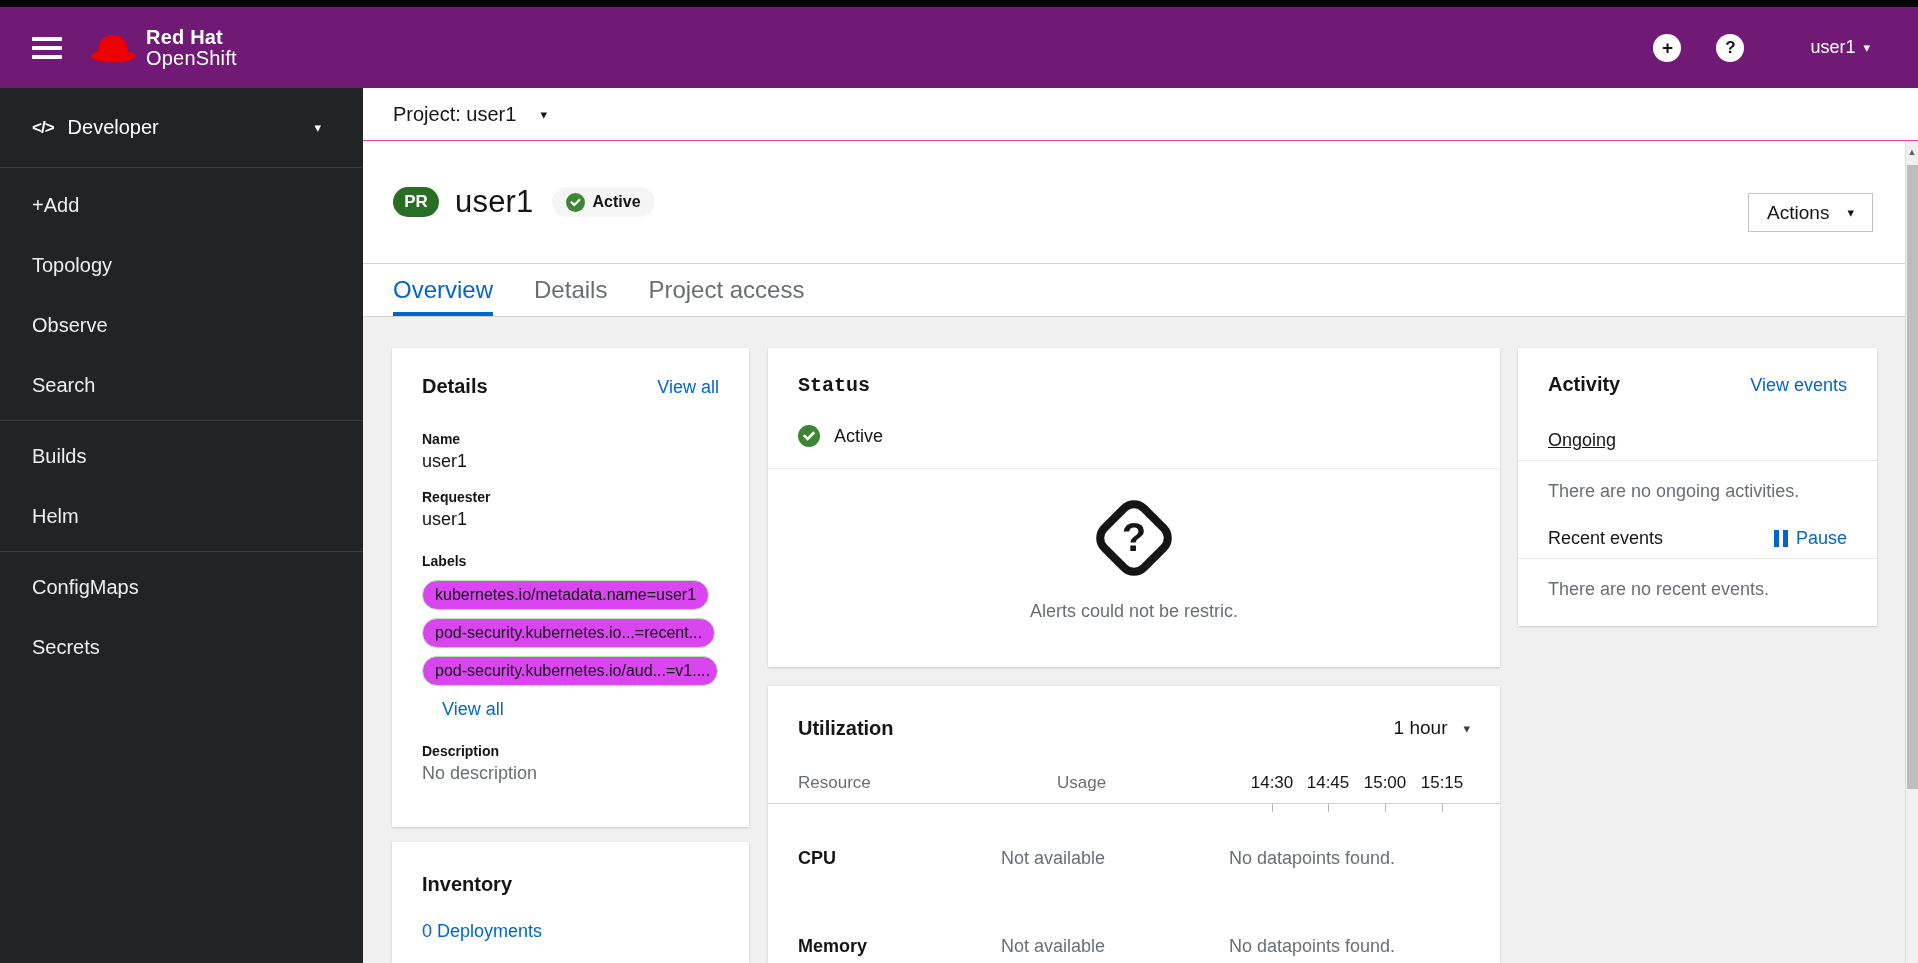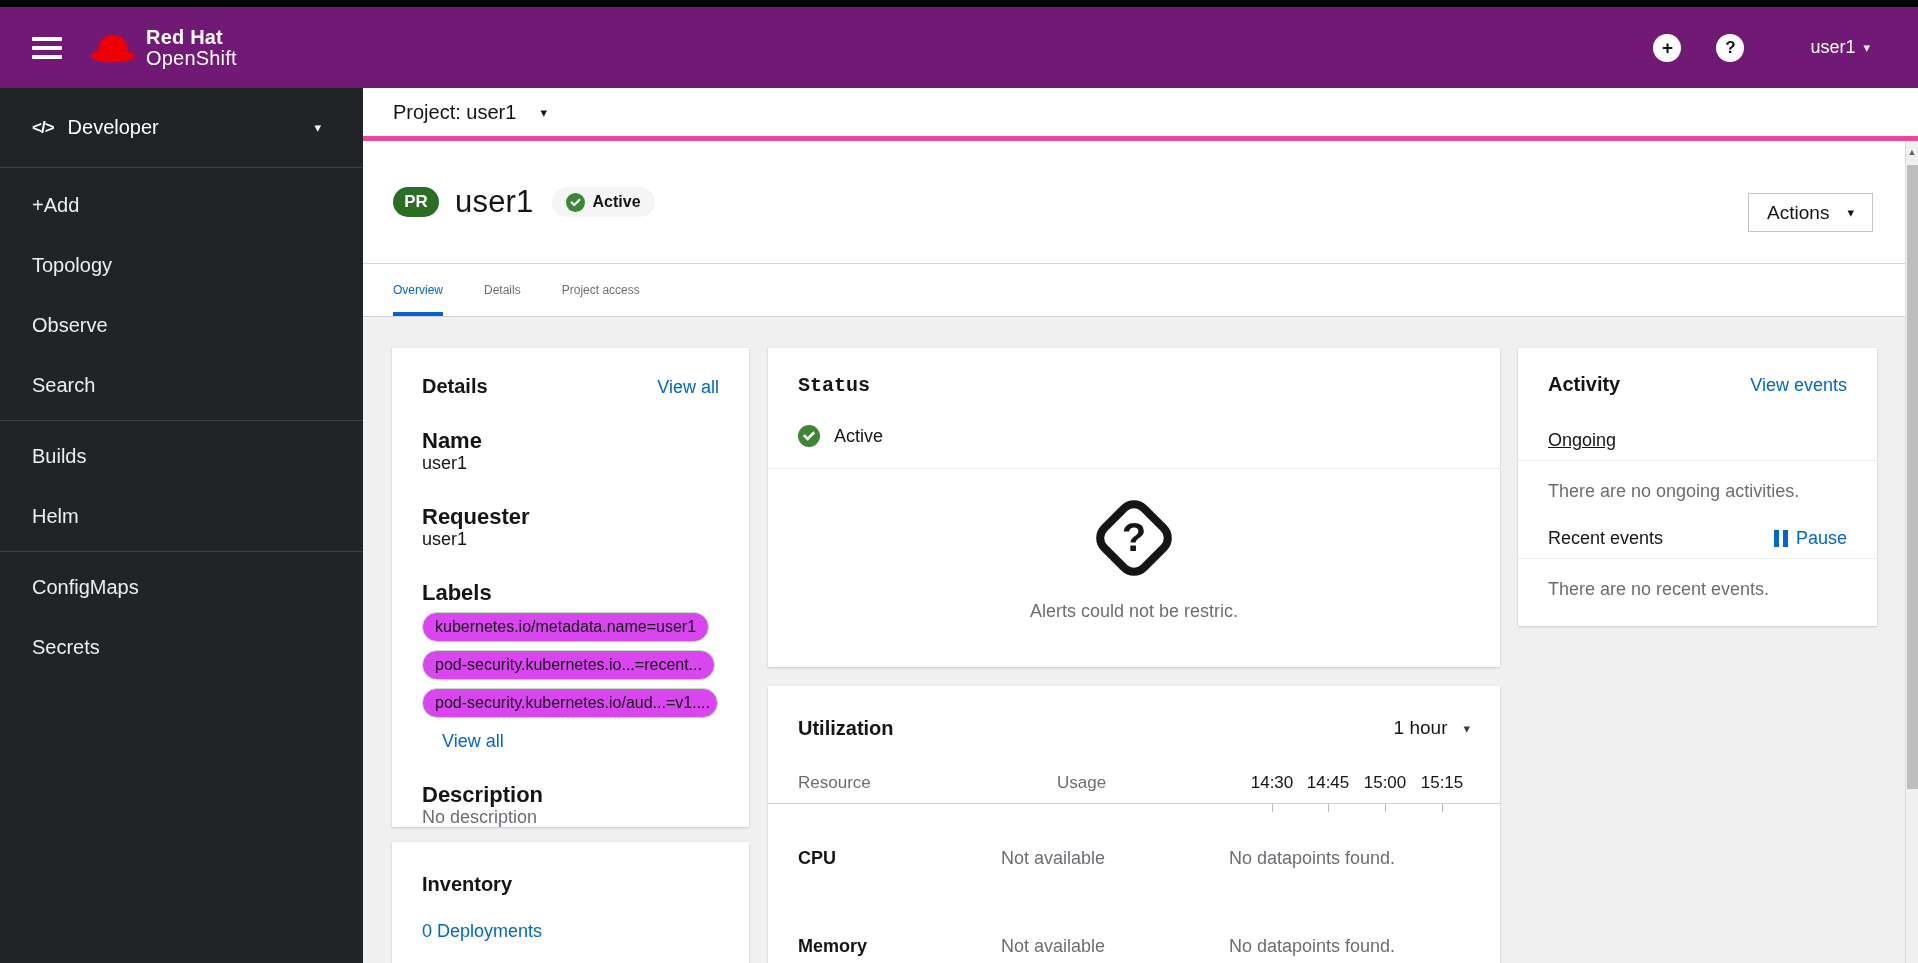--- a/index.html
+++ b/index.html
@@ -31,51 +31,51 @@
   .perspective .p-label { font-size:20px; }
   .perspective .caret { position:absolute; right:42px; color:#fff; }
   .nav { padding-top:7px; list-style:none; }
   .nav li.item { height:60px; display:flex; align-items:center; padding-left:32px; color:#eeeeee;
                  font-size:20px; cursor:pointer; }
   .nav li.item.selected { background:#4f5255; color:#fff; box-shadow:inset 5px 0 0 #73bcf7; }
   .nav .divider { height:1px; background:#3a3e42; margin:5px 0; }
 
   
   .content { position:absolute; left:363px; top:88px; width:1555px; height:875px; }
-  .project-bar { height:53px; background:#fff; border-bottom:5px solid #ec4899;
+  .project-bar { height:53px; background:#fff; border-bottom:1px solid #ec4899;
                  display:flex; align-items:center; padding-left:30px; }
   .project-bar .pb-label { font-size:20px; }
   .project-bar .caret { margin-left:24px; color:#151515; cursor:pointer; }
 
   .page-head { height:123px; background:#fff; border-bottom:1px solid #d6d6d6; position:relative;
                display:flex; align-items:center; padding-left:30px; }
   .pr-badge { min-width:46px; height:30px; border-radius:15px; background:#2a6e24; color:#fff;
               display:flex; align-items:center; justify-content:center; font-size:17px; font-weight:700; padding:0 10px; }
   .page-title { font-size:31px; font-weight:500; margin-left:16px; letter-spacing:.2px; }
   .status-pill { margin-left:18px; height:30px; border-radius:15px; background:#f5f5f5; display:flex; align-items:center;
                  gap:8px; padding:0 14px; font-size:16px; font-weight:700; color:#151515; }
   .actions-btn { position:absolute; right:45px; top:52px; width:125px; height:39px; background:#fff;
                  border:1px solid #c4c4c4; display:flex; align-items:center; justify-content:center; gap:18px;
                  font-size:19px; color:#151515; cursor:pointer; }
   .actions-btn .caret { color:#151515; }
 
   .tabs-row { height:53px; background:#fff; border-bottom:1px solid #d2d2d2; display:flex; padding-left:30px; }
-  .tab { display:flex; align-items:center; font-size:12px; color:#6a6e73; margin-right:41px; cursor:pointer; height:100%; }
+  .tab { display:flex; align-items:center; font-size:24px; color:#6a6e73; margin-right:41px; cursor:pointer; height:100%; }
   .tab.active { color:#0066cc; box-shadow:inset 0 -4px 0 #0066cc; }
 
   .page-content { position:relative; height:646px; background:#f0f0f0; overflow:hidden; }
   .card { position:absolute; background:#fff; box-shadow:0 1px 2px rgba(3,3,3,.14), 0 0 2px rgba(3,3,3,.06); }
   .card-title { font-size:20px; font-weight:700; line-height:24px; }
   .link { color:#0066cc; font-size:18px; cursor:pointer; text-decoration:none; }
   .muted { color:#6a6e73; }
 
   
   .details-card { left:29px; top:31px; width:357px; height:479px; padding:26px 30px; }
   .card-head { display:flex; justify-content:space-between; align-items:baseline; }
-  .dt { font-size:22px; font-weight:700; line-height:22px;margin-top:32px; }
+  .dt { font-size:14px; font-weight:700; line-height:22px; }
   .dd { font-size:18px; line-height:22px; }
   .grp-name { margin-top:30px; } .grp-req { margin-top:14px; } .grp-labels { margin-top:20px; }
   .label-pill { display:inline-flex; align-items:center; max-width:296px; height:30px; border-radius:15px;
                 background:#d946ef; border:1px solid #bde5b8; padding:8px 12px; font-size:16px; color:#151515;
                 white-space:nowrap; overflow:hidden; }
   .pill-row { margin-top:8px; }
   .pill-row:first-of-type { margin-top:5px; }
   .labels-viewall { display:inline-block; margin-left:20px; margin-top:13px; }
   .grp-desc { margin-top:20px; }
 

